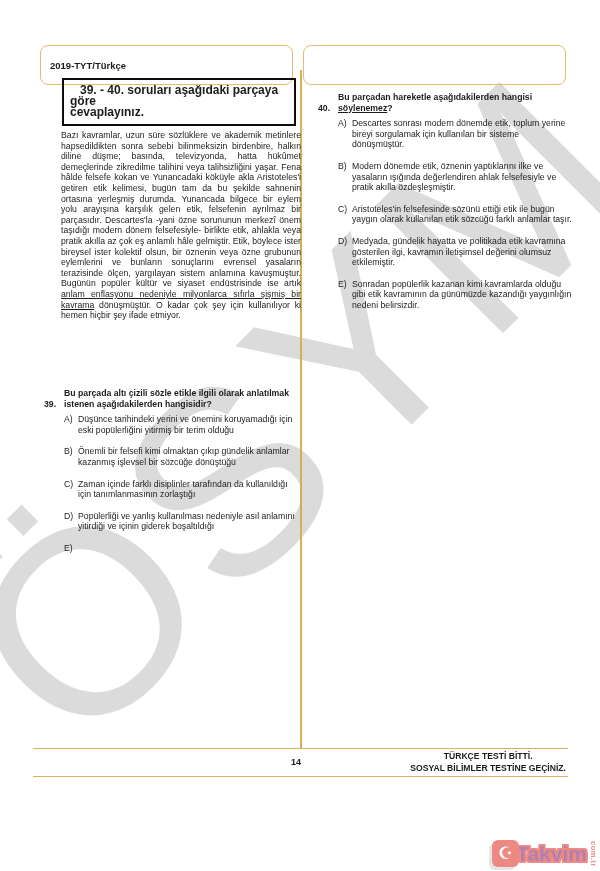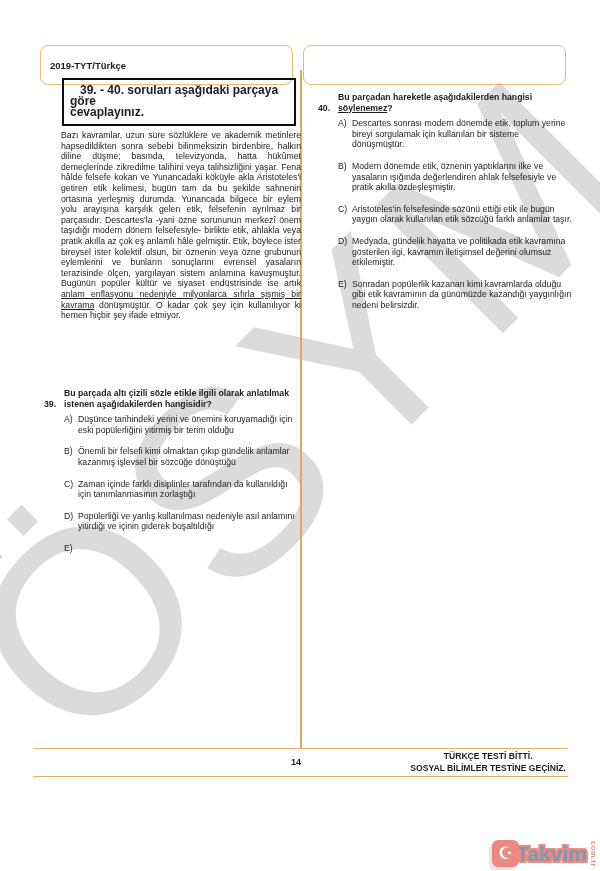--- a/index.html
+++ b/index.html
@@ -82,21 +82,21 @@
     opacity:.55; z-index:2;
   }
   .flag {
     width:27px; height:27px; background:#e02a1e; border-radius:6px;
     color:#fff; display:flex; align-items:center; justify-content:center;
     font-size:17px; flex:none; margin-right:-3px;
     box-shadow:-3px 3px 0 rgba(130,130,130,.35);
     position:relative; z-index:1;
   }
   .takvim-word {
-    font-size:21px; font-weight:bold; color:#0c4a6e; letter-spacing:0;
+    font-size:21px; font-weight:bold; color:#701a75; letter-spacing:0;
     text-shadow:
       -2px -2px 0 #e02a1e, 2px -2px 0 #e02a1e,
       -2px  2px 0 #e02a1e, 2px  2px 0 #e02a1e,
        0   -2px 0 #e02a1e, 0    2px 0 #e02a1e,
       -2px  0   0 #e02a1e, 2px  0   0 #e02a1e;
   }
   .comtr {
     writing-mode:vertical-rl; font-size:7.5px; font-weight:bold;
     color:#e02a1e; margin-left:2px; letter-spacing:.5px;
   }

